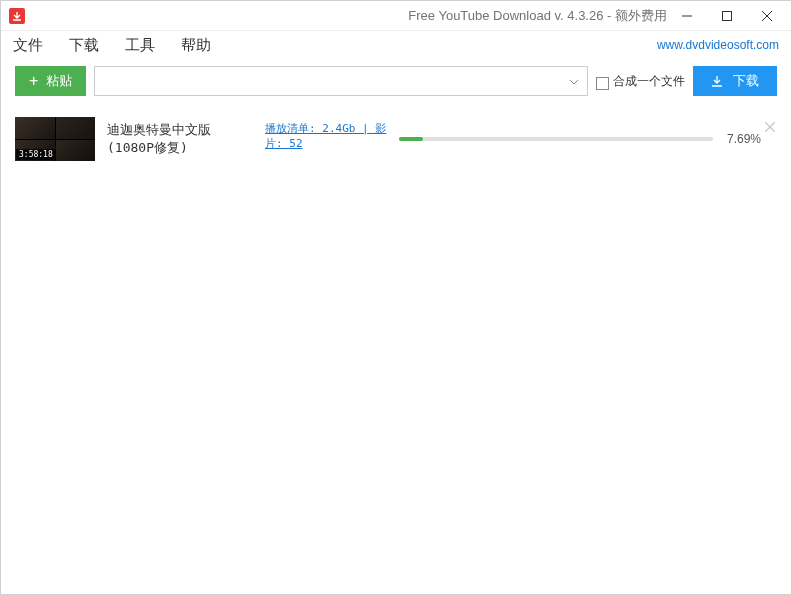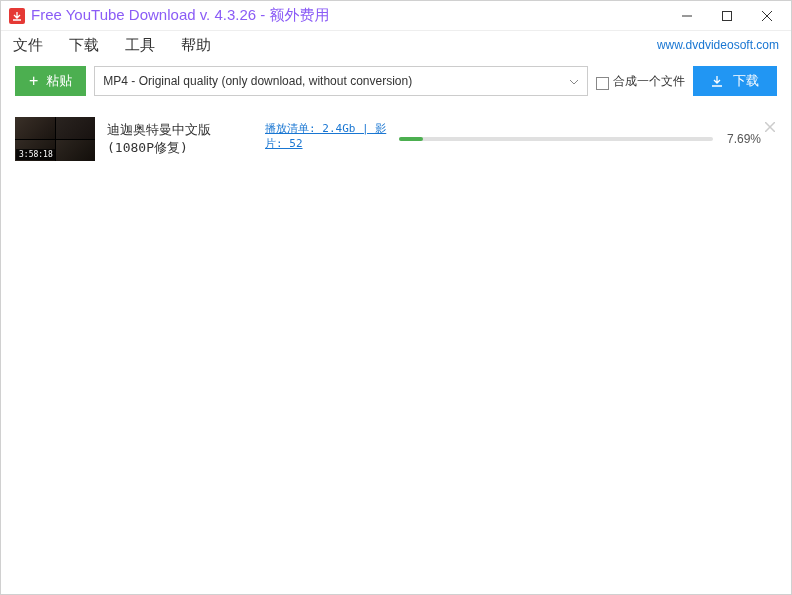--- a/index.html
+++ b/index.html
@@ -29,23 +29,24 @@
       background: #e53935;
       border-radius: 2px;
       display: flex;
       align-items: center;
       justify-content: center;
       margin-right: 6px;
       flex-shrink: 0;
     }
     .app-icon svg { width: 10px; height: 10px; }
     .title-text {
-      font-size: 15px;
-      color: #8b5cf6;
+      font-size: 13px;
+      color: #737373;
       flex: 1;
+      text-align: right;
     }
     .win-controls {
       display: flex;
     }
     .win-btn {
       width: 40px;
       height: 28px;
       display: flex;
       align-items: center;
       justify-content: center;
@@ -269,21 +270,20 @@
   <span class="menu-spacer"></span>
   <a class="website-link">www.dvdvideosoft.com</a>
 </div>
 
 <div class="toolbar">
   <button class="paste-btn">
     <span class="plus">+</span>
     <span>粘贴</span>
   </button>
   <div class="format-select">
-    <span>MP4 - Original quality (only download, without conversion)</span>
     <span class="chevron">
       <svg width="10" height="6" viewBox="0 0 10 6">
           <path d="M1 1 L5 5 L9 1" stroke="#888" stroke-width="1" fill="none"></path>
         </svg>
     </span>
   </div>
   <label class="merge-checkbox">
     <span class="checkbox"></span>
     <span>合成一个文件</span>
   </label>

